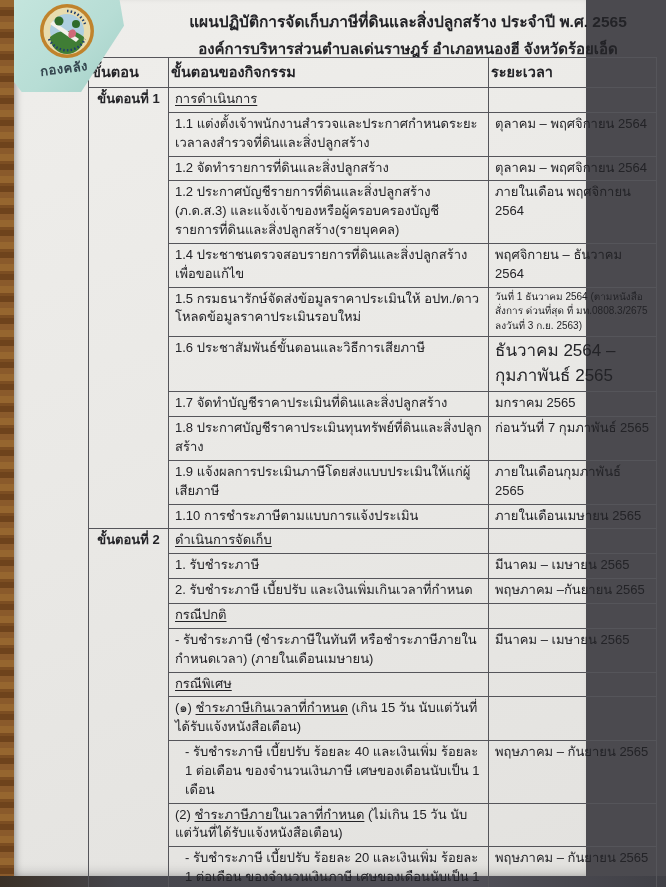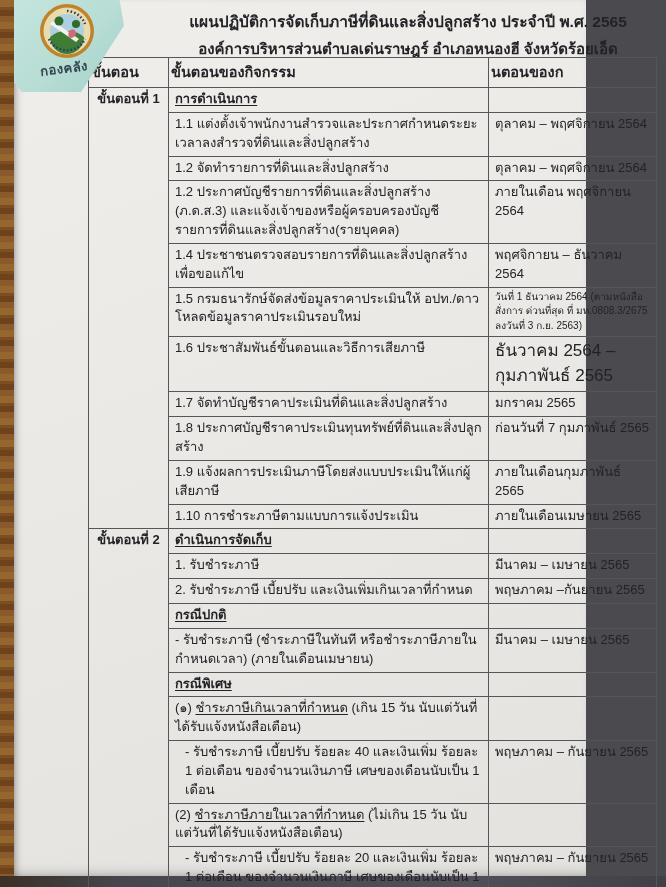--- a/index.html
+++ b/index.html
@@ -56,21 +56,21 @@
   table.plan col.c1{width:80px;} table.plan col.c2{width:320px;} table.plan col.c3{width:168px;}
   table.plan th, table.plan td{
     border:1px solid var(--line);
     padding:2px 6px 3px 6px;vertical-align:top;line-height:1.45;
     overflow:hidden;
   }
   table.plan{border:1.5px solid #47474c;}
   table.plan th{font-size:14.5px;font-weight:bold;text-align:left;padding:4px 2px;}
   td.step{font-weight:bold;text-align:center;padding-top:4px;font-size:13px;}
   td.time{padding-left:8px;}
-  tr.heading td.act span.u{font-weight:bold;}
+  tr.heading td.act span.u{font-weight:normal;}
   span.u{text-decoration:underline;text-underline-offset:2px;}
   td.act.indent{padding-left:16px;}
   td.time.small{font-size:17px;}
   td.time.tiny{font-size:10px;line-height:1.45;}
 </style>
 </head>
 <body>
 
 <div class="wood"></div>
 
@@ -84,21 +84,21 @@
   <table class="plan">
     <colgroup>
         <col class="c1">
         <col class="c2">
         <col class="c3">
       </colgroup>
     <thead>
       <tr>
         <th>ขั้นตอน</th>
         <th>ขั้นตอนของกิจกรรม</th>
-        <th>นตอนของก</th>
+        <th>ระยะเวลา</th>
       </tr>
     </thead>
     <tbody id="rows">
         <tr class="heading">
           <td class="step" rowspan="11">ขั้นตอนที่ 1</td>
           <td class="act"><span class="u">การดำเนินการ</span></td>
           <td class="time"></td>
         </tr>
         <tr>
           <td class="act"><span>1.1 แต่งตั้งเจ้าพนักงานสำรวจและประกาศกำหนดระยะเวลาลงสำรวจที่ดินและสิ่งปลูกสร้าง</span></td>

